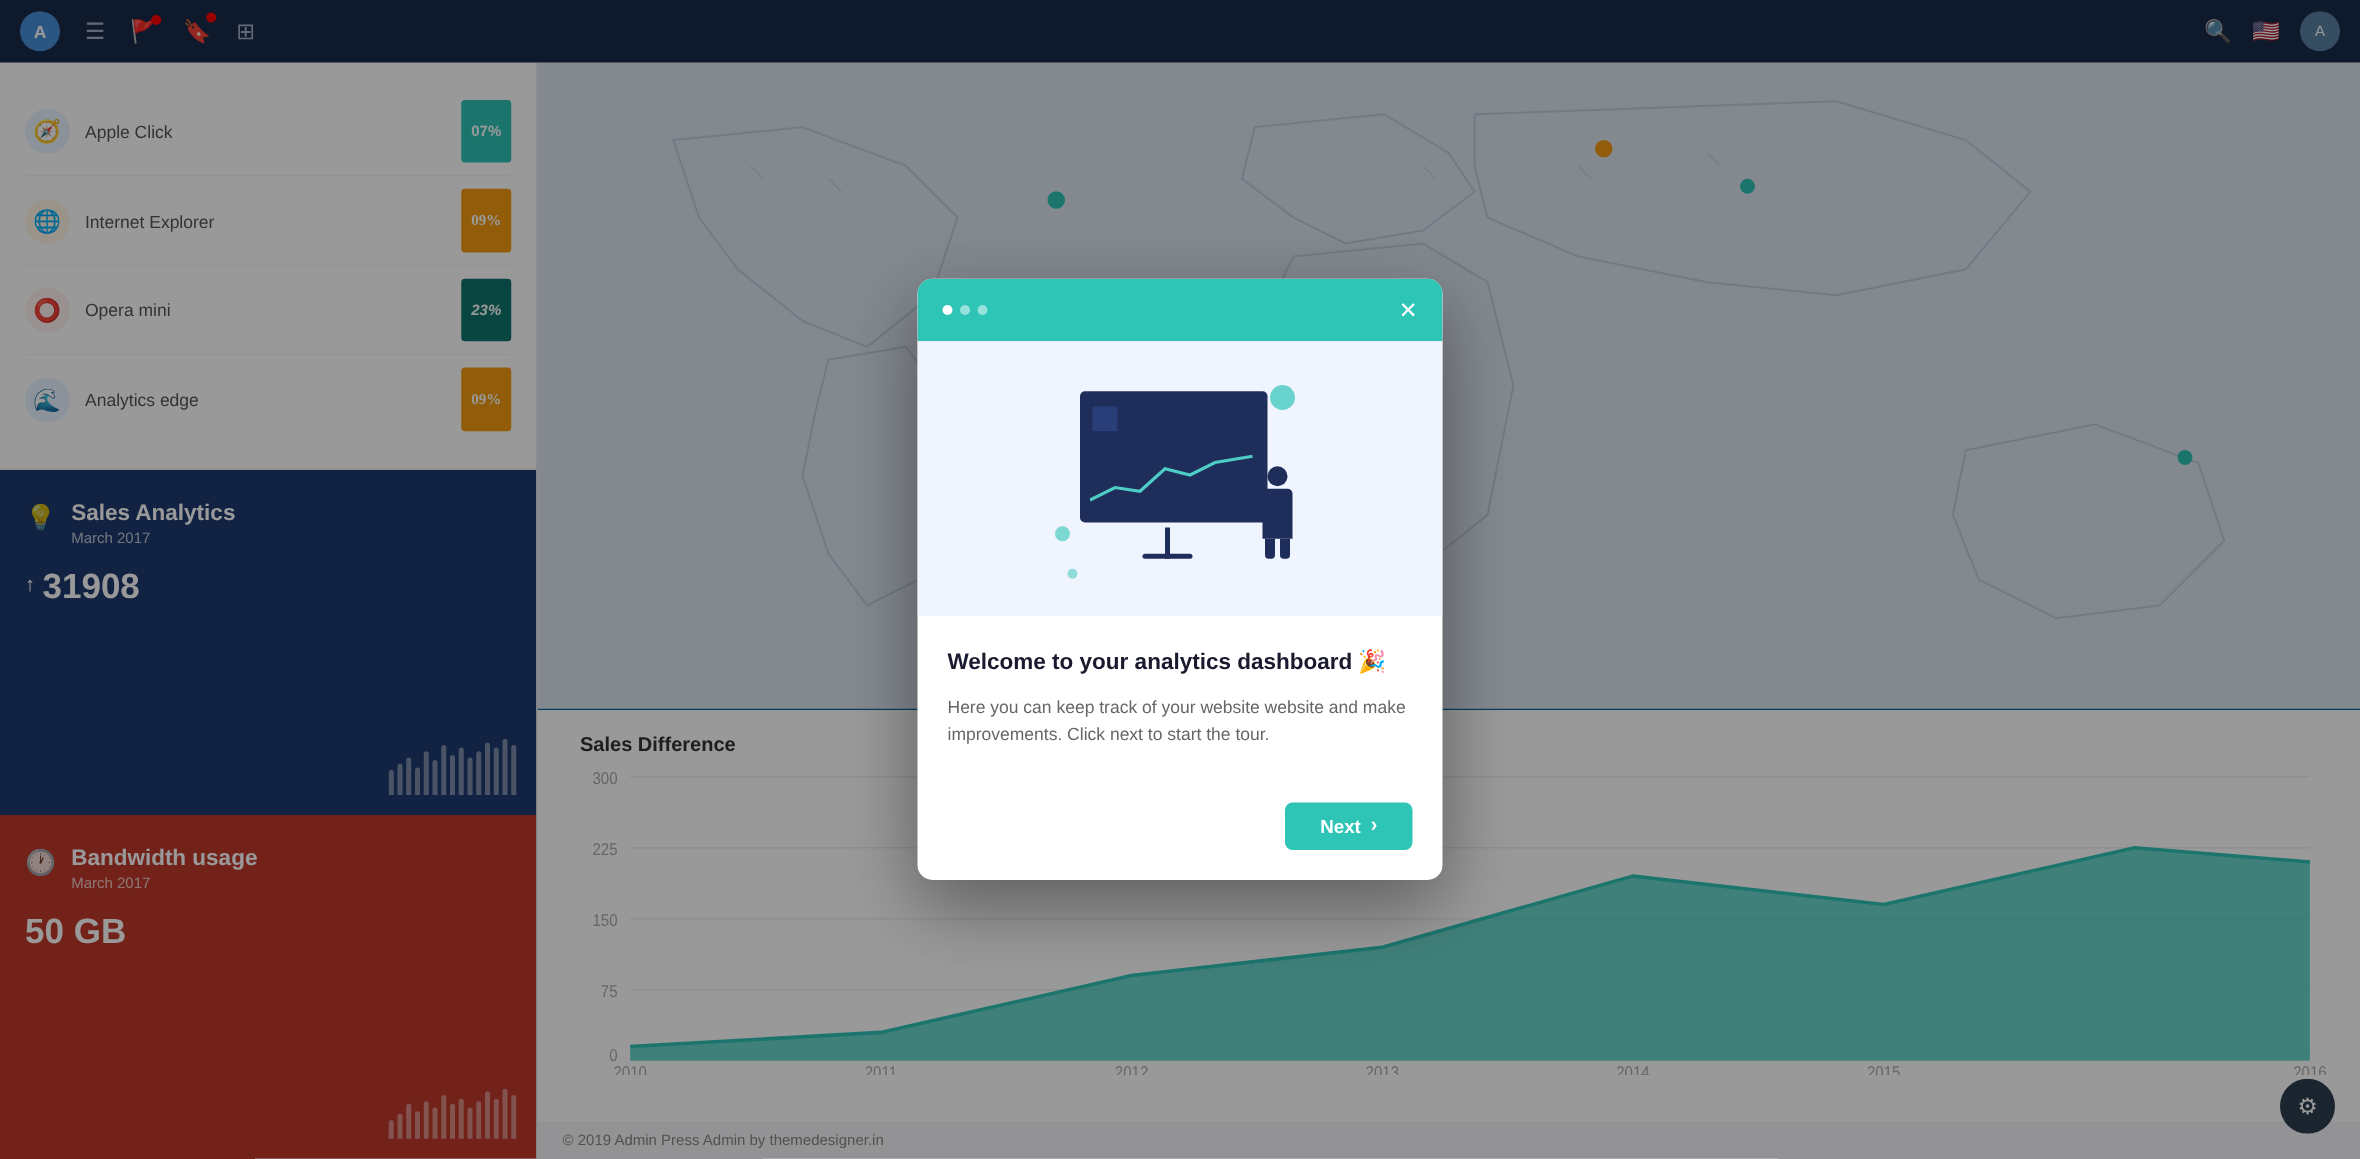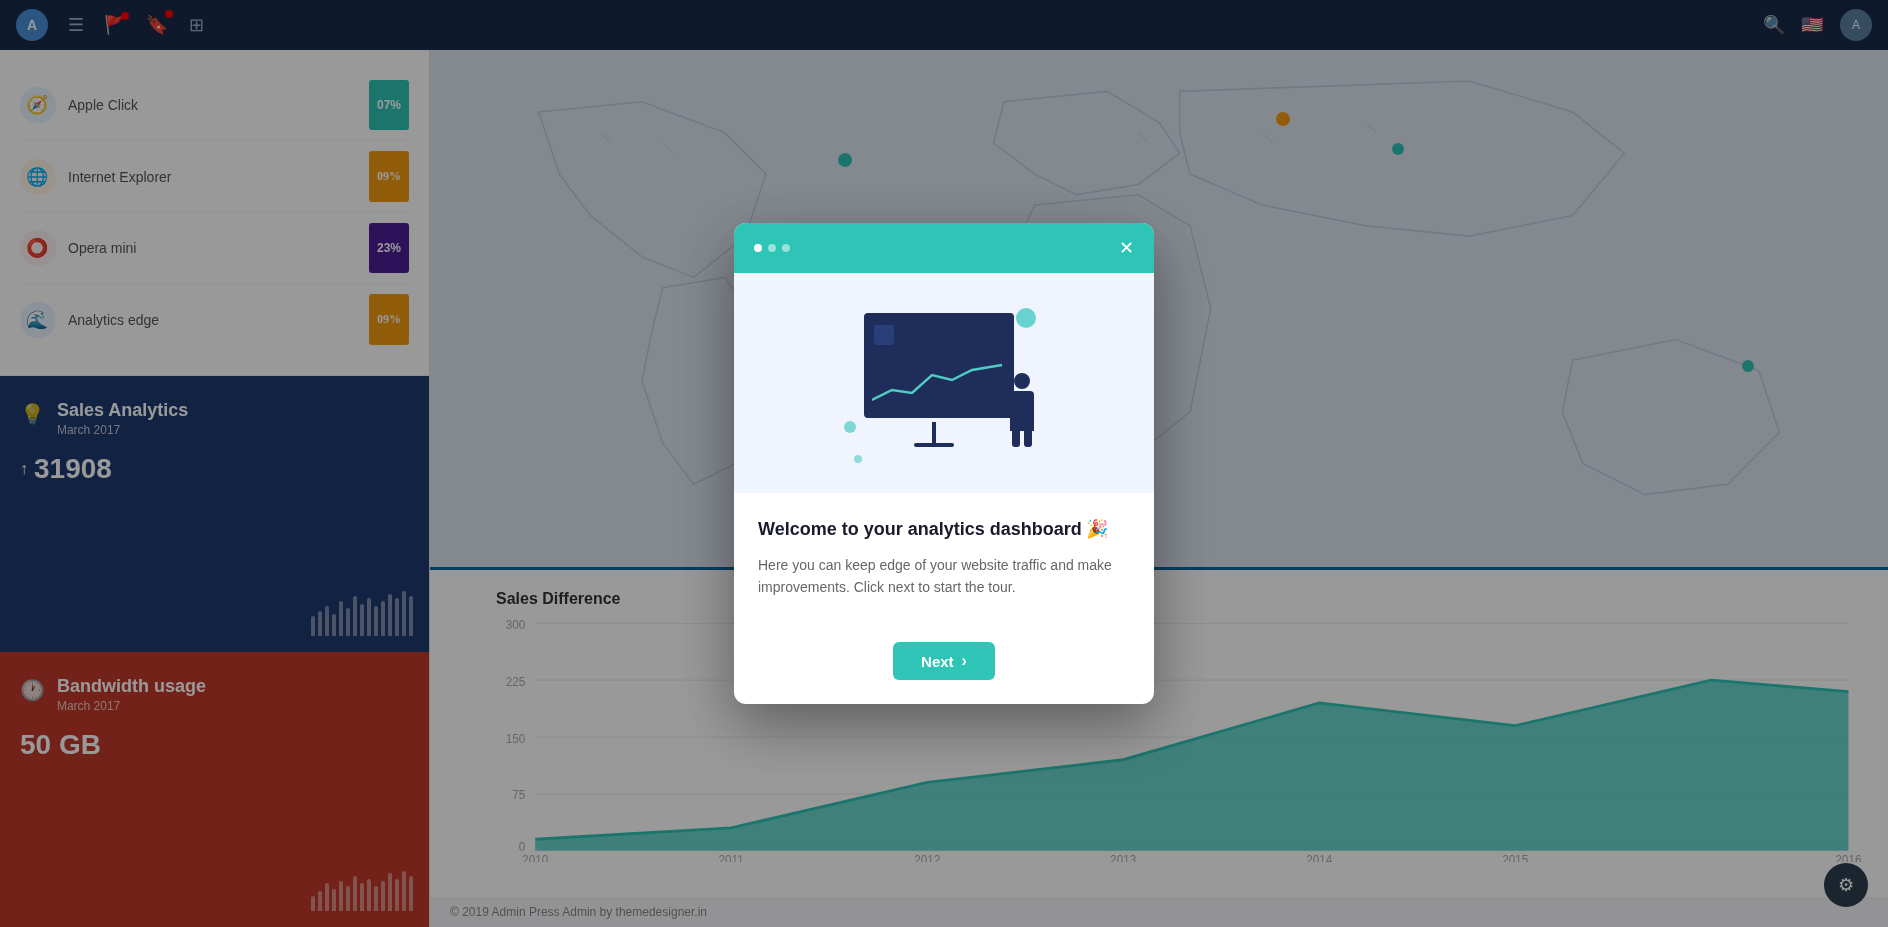--- a/index.html
+++ b/index.html
@@ -123,21 +123,21 @@
     }
     .browser-badge {
       padding: 18px 8px;
       border-radius: 3px;
       font-size: 12px;
       font-weight: bold;
       color: white;
     }
     .badge-teal { background: #2ec4b6; }
     .badge-orange { background: #f39c12; font-family: Liberation Serif, serif; }
-    .badge-red { background: #4c1d95; }
+    .badge-red { background: #0f766e; font-style: italic; }
 
     
     .stats-cards {
       display: flex;
       flex-direction: column;
       gap: 0;
       flex: 1;
     }
     .stats-card {
       padding: 24px 20px;
@@ -225,23 +225,23 @@
     }
     .map-dot {
       position: absolute;
       border-radius: 50%;
     }
 
     
     .chart-area {
       background: white;
       height: 360px;
-      padding: 20px 20px 40px 66px;
-      position: relative;
-      border-top: 3px solid #0369a1;
+      padding: 20px 20px 40px 34px;
+      position: relative;
+      border-top: 1px solid #0369a1;
     }
     .chart-title {
       font-size: 16px;
       font-weight: 600;
       color: #333;
       margin-bottom: 4px;
     }
     .chart-subtitle {
       font-size: 12px;
       color: #999;
@@ -357,21 +357,21 @@
       line-height: 1.4;
     }
     .modal-text {
       font-size: 14px;
       color: #666;
       line-height: 1.6;
       margin-bottom: 20px;
     }
     .modal-footer {
       display: flex;
-      justify-content: center;
+      justify-content: flex-end;
       padding: 0 24px 24px;
     }
     .next-button {
       background: #2ec4b6;
       color: white;
       border: none;
       padding: 10px 28px;
       border-radius: 6px;
       font-size: 15px;
       font-weight: 600;
@@ -602,21 +602,21 @@
         </div>
 
         <div style="position:absolute;top:5px;right:8px;width:20px;height:20px;background:#2ec4b6;border-radius:50%;opacity:0.7;"></div>
         <div style="position:absolute;bottom:30px;left:0;width:12px;height:12px;background:#2ec4b6;border-radius:50%;opacity:0.6;"></div>
         <div style="position:absolute;bottom:0;left:10px;width:8px;height:8px;background:#2ec4b6;border-radius:50%;opacity:0.5;"></div>
       </div>
     </div>
 
     <div class="modal-body">
       <div class="modal-title">Welcome to your analytics dashboard 🎉</div>
-      <div class="modal-text">Here you can keep edge of your website traffic and make improvements. Click next to start the tour.</div>
+      <div class="modal-text">Here you can keep track of your website website and make improvements. Click next to start the tour.</div>
     </div>
 
     <div class="modal-footer">
       <button class="next-button">
         <span>Next</span>
         <span class="next-button-icon">›</span>
       </button>
     </div>
 
   </div>

